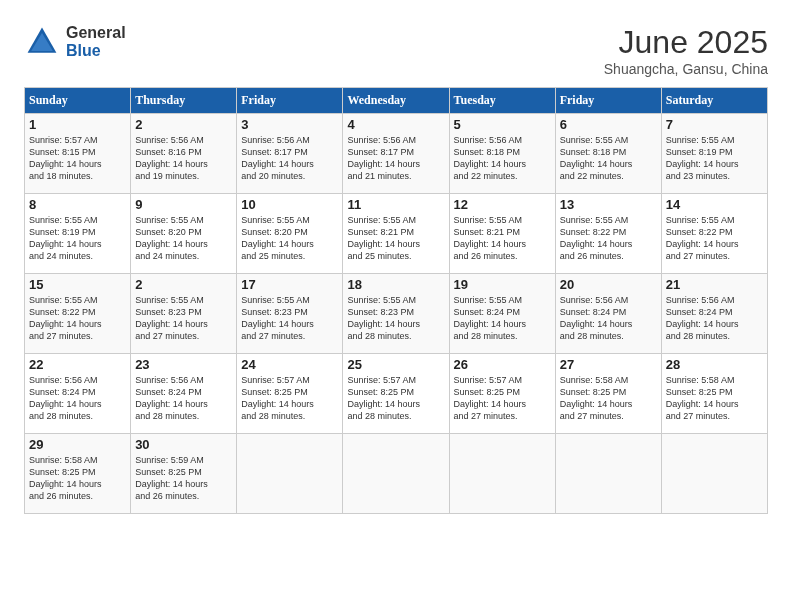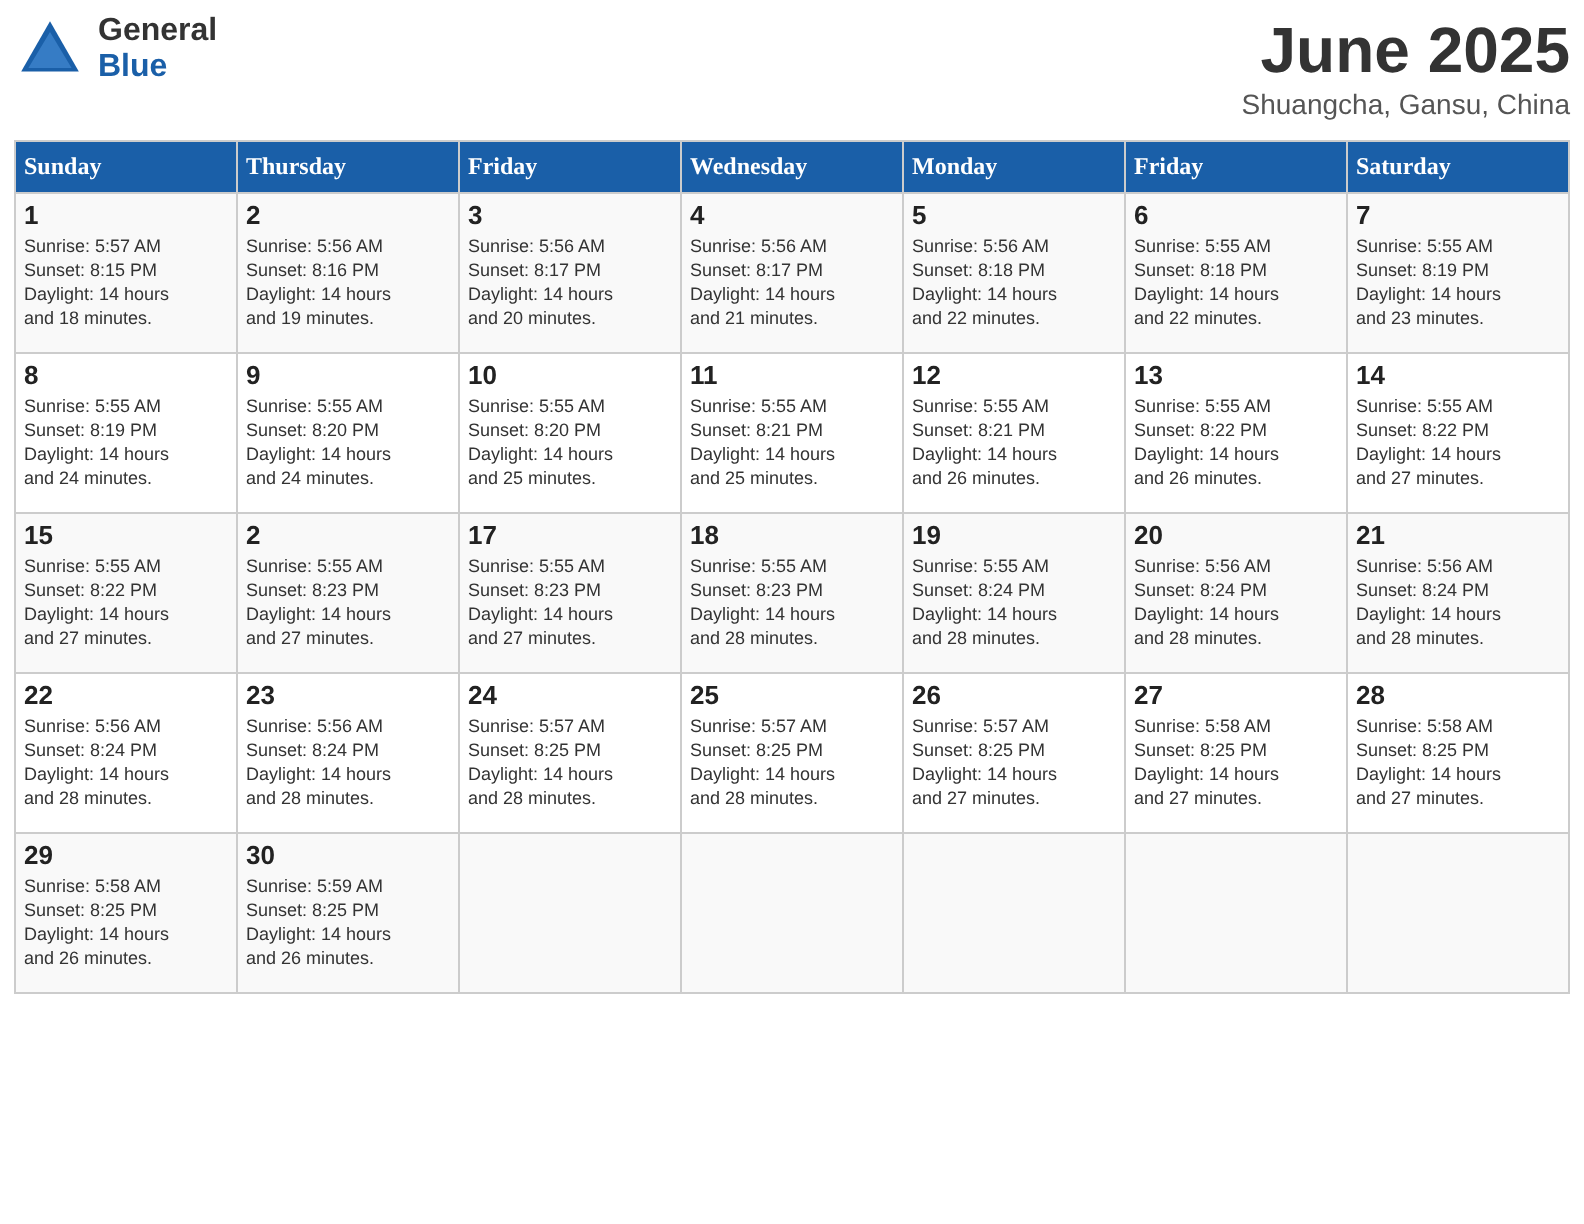--- a/index.html
+++ b/index.html
@@ -6,21 +6,21 @@
     body {
       font-family: Arial, sans-serif;
       background: #fff;
       width: 792px;
       height: 612px;
       overflow: hidden;
     }
     .page {
       width: 792px;
       height: 612px;
-      padding: 7px;
+      padding: 24px;
       background: #fff;
     }
     .header {
       display: flex;
       justify-content: space-between;
       align-items: flex-start;
       margin-bottom: 10px;
     }
     .logo {
       display: flex;
@@ -44,21 +44,21 @@
     }
     .logo-icon {
       width: 36px;
       height: 36px;
     }
     .title-block {
       text-align: right;
     }
     .main-title {
       font-size: 32px;
-      font-weight: bold;
+      font-weight: normal;
       color: #333;
     }
     .sub-title {
       font-size: 14px;
       color: #555;
     }
     .calendar {
       width: 100%;
       border-collapse: collapse;
       table-layout: fixed;
@@ -122,21 +122,21 @@
     </div>
   </div>
 
   <table class="calendar">
     <thead>
       <tr>
       <th>Sunday</th>
           <th>Thursday</th>
           <th>Friday</th>
           <th>Wednesday</th>
-          <th>Monday</th>
+          <th>Tuesday</th>
           <th>Friday</th>
           <th>Saturday</th>
         </tr>
     </thead>
     <tbody id="calendar-body">
     <tr>
           <td>
             <span class="day-num">1</span>
             <div class="cell-text" style="white-space: pre-line;">Sunrise: 5:57 AM
 Sunset: 8:15 PM

